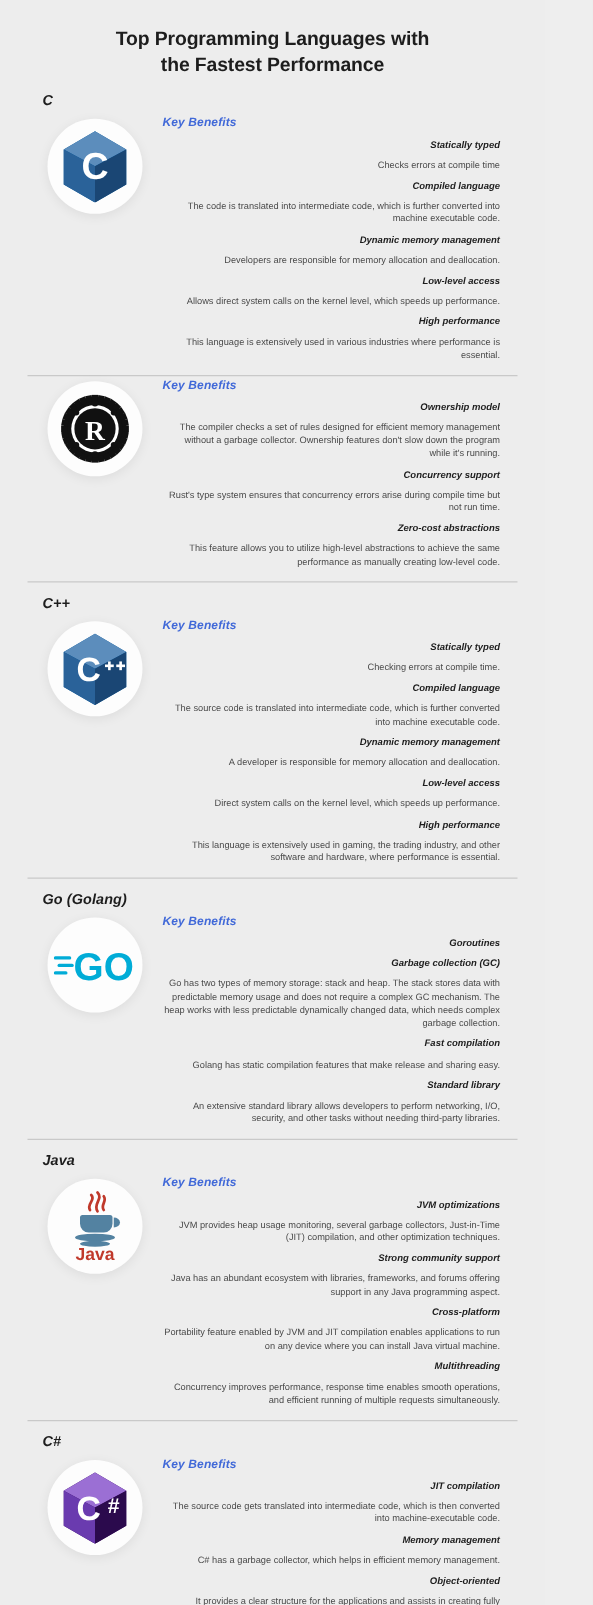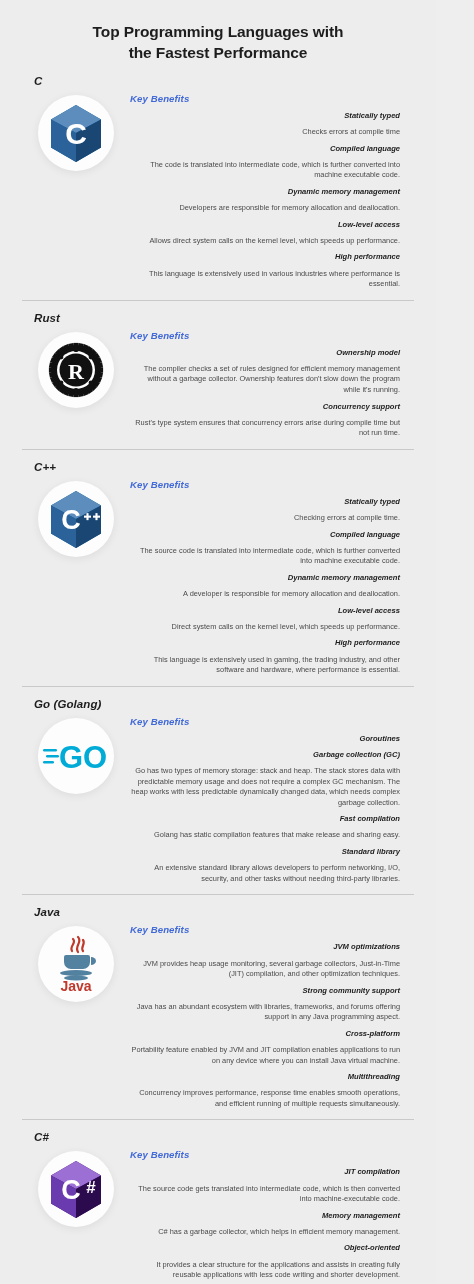--- a/index.html
+++ b/index.html
@@ -173,21 +173,20 @@
                 <div class="b-term">High performance</div>
                 <div class="b-desc">This language is extensively used in various industries where performance is essential.</div>
               </div>
             </div>
           </div>
         </div>
       </div>
       <div>
         <div class="divider"></div>
         <div class="section">
-          <div class="lang-name">Rust</div>
           <div class="row">
             <div class="logo-col">
               <div class="logo-circle">
     <svg width="56" height="56" viewBox="0 0 56 56">
       <g fill="#111111">
         <circle cx="28" cy="28" r="25"></circle>
       </g>
       <g fill="#111111">
         <rect x="49.90" y="25.40" width="5.2" height="5.2" transform="rotate(0.0 52.50 28.00)" fill="#111111"></rect>
                     <rect x="49.43" y="30.18" width="5.2" height="5.2" transform="rotate(11.3 52.03 32.78)" fill="#111111"></rect>
@@ -237,20 +236,24 @@
             <div class="content-col">
               <div class="kb-title">Key Benefits</div>
               <div class="benefit">
                 <div class="b-term">Ownership model</div>
                 <div class="b-desc">The compiler checks a set of rules designed for efficient memory management without a garbage collector. Ownership features don't slow down the program while it's running.</div>
               </div>
               <div class="benefit">
                 <div class="b-term">Concurrency support</div>
                 <div class="b-desc">Rust's type system ensures that concurrency errors arise during compile time but not run time.</div>
               </div>
+              <div class="benefit">
+                <div class="b-term">Zero-cost abstractions</div>
+                <div class="b-desc">This feature allows you to utilize high-level abstractions to achieve the same performance as manually creating low-level code.</div>
+              </div>
             </div>
           </div>
         </div>
       </div>
       <div>
         <div class="divider"></div>
         <div class="section">
           <div class="lang-name">C++</div>
           <div class="row">
             <div class="logo-col">

